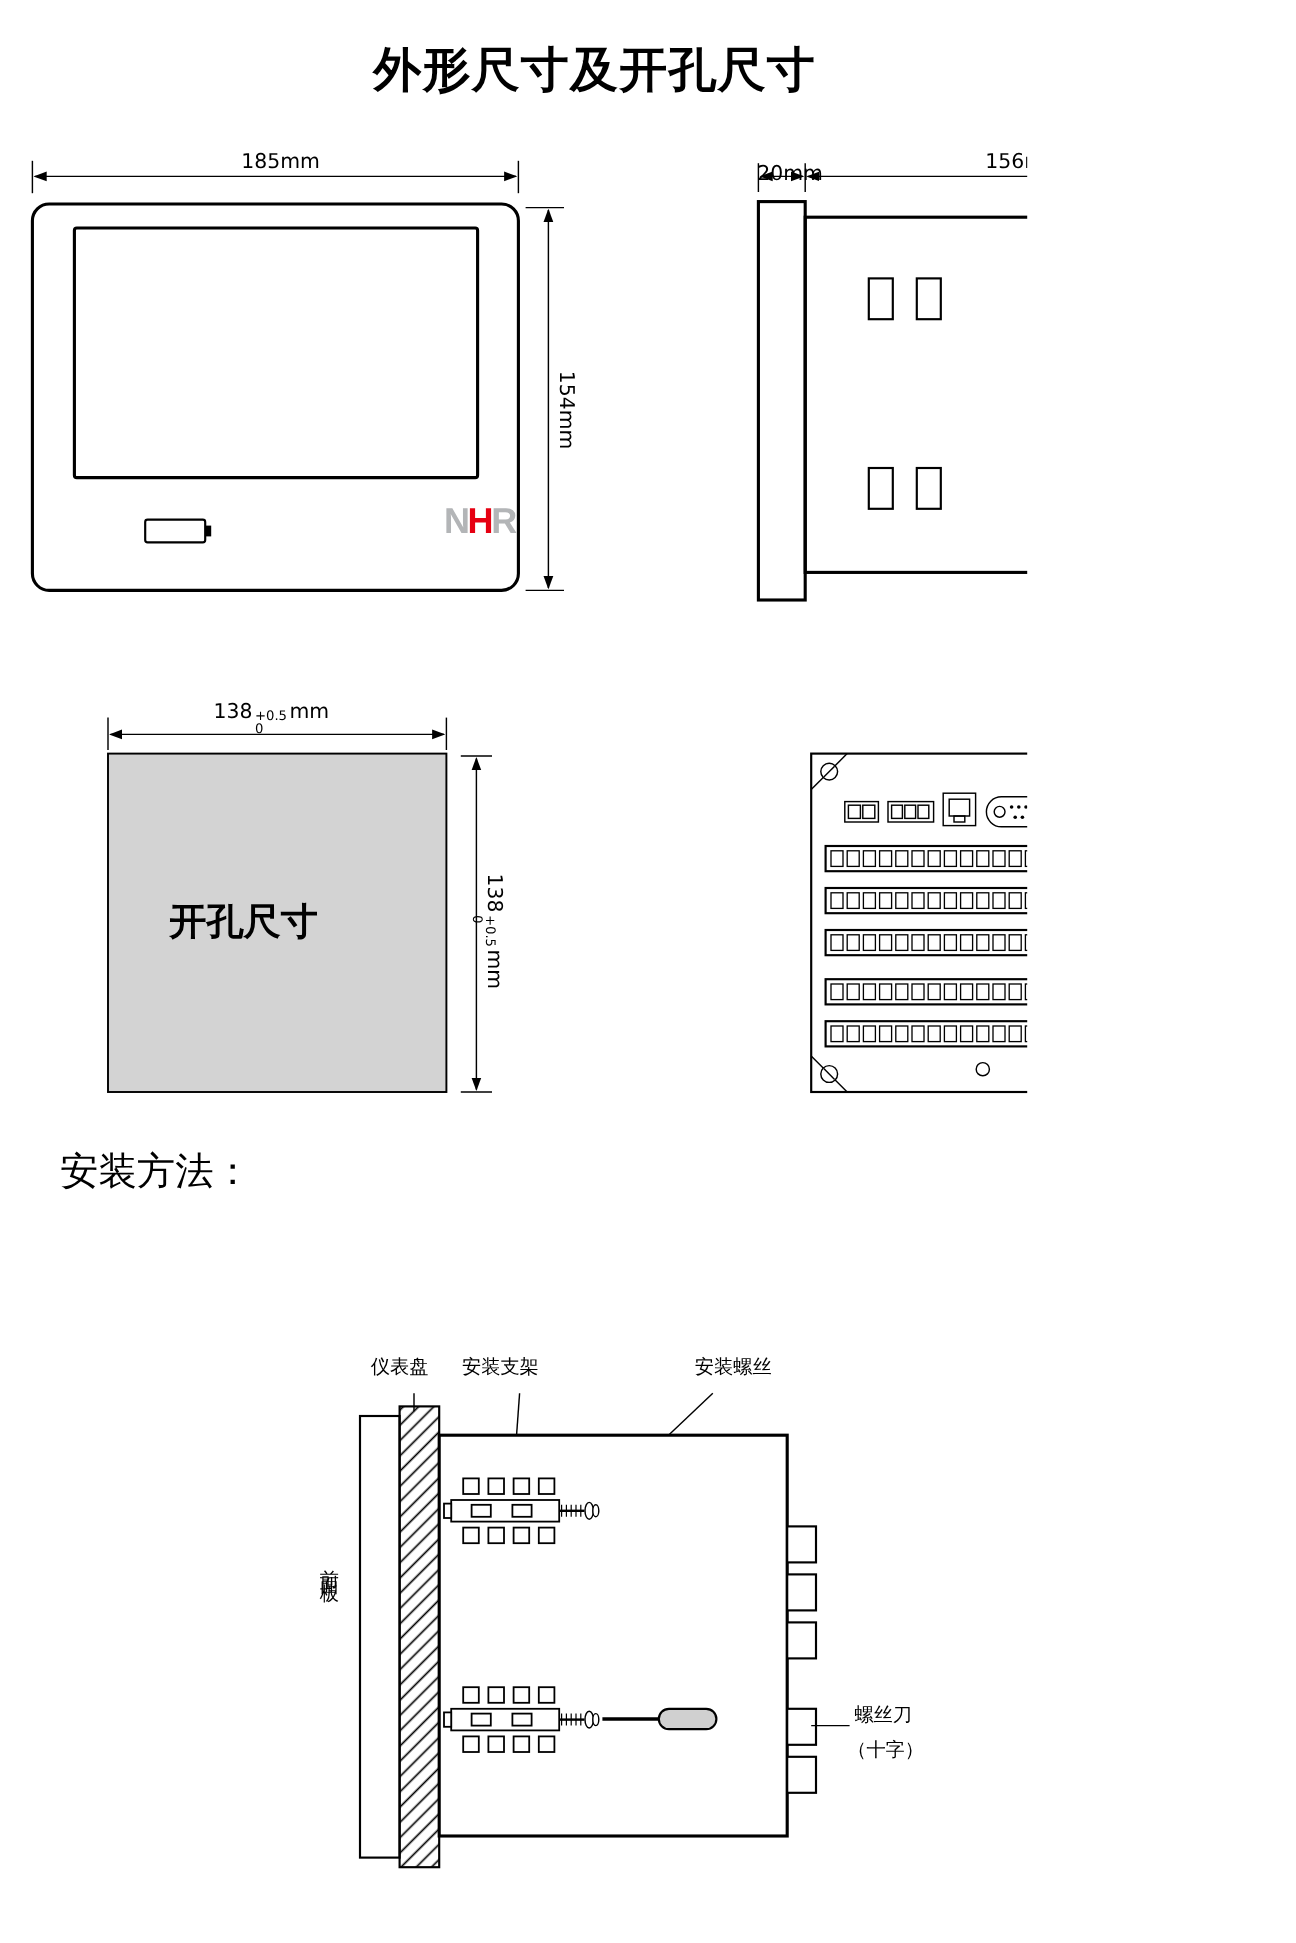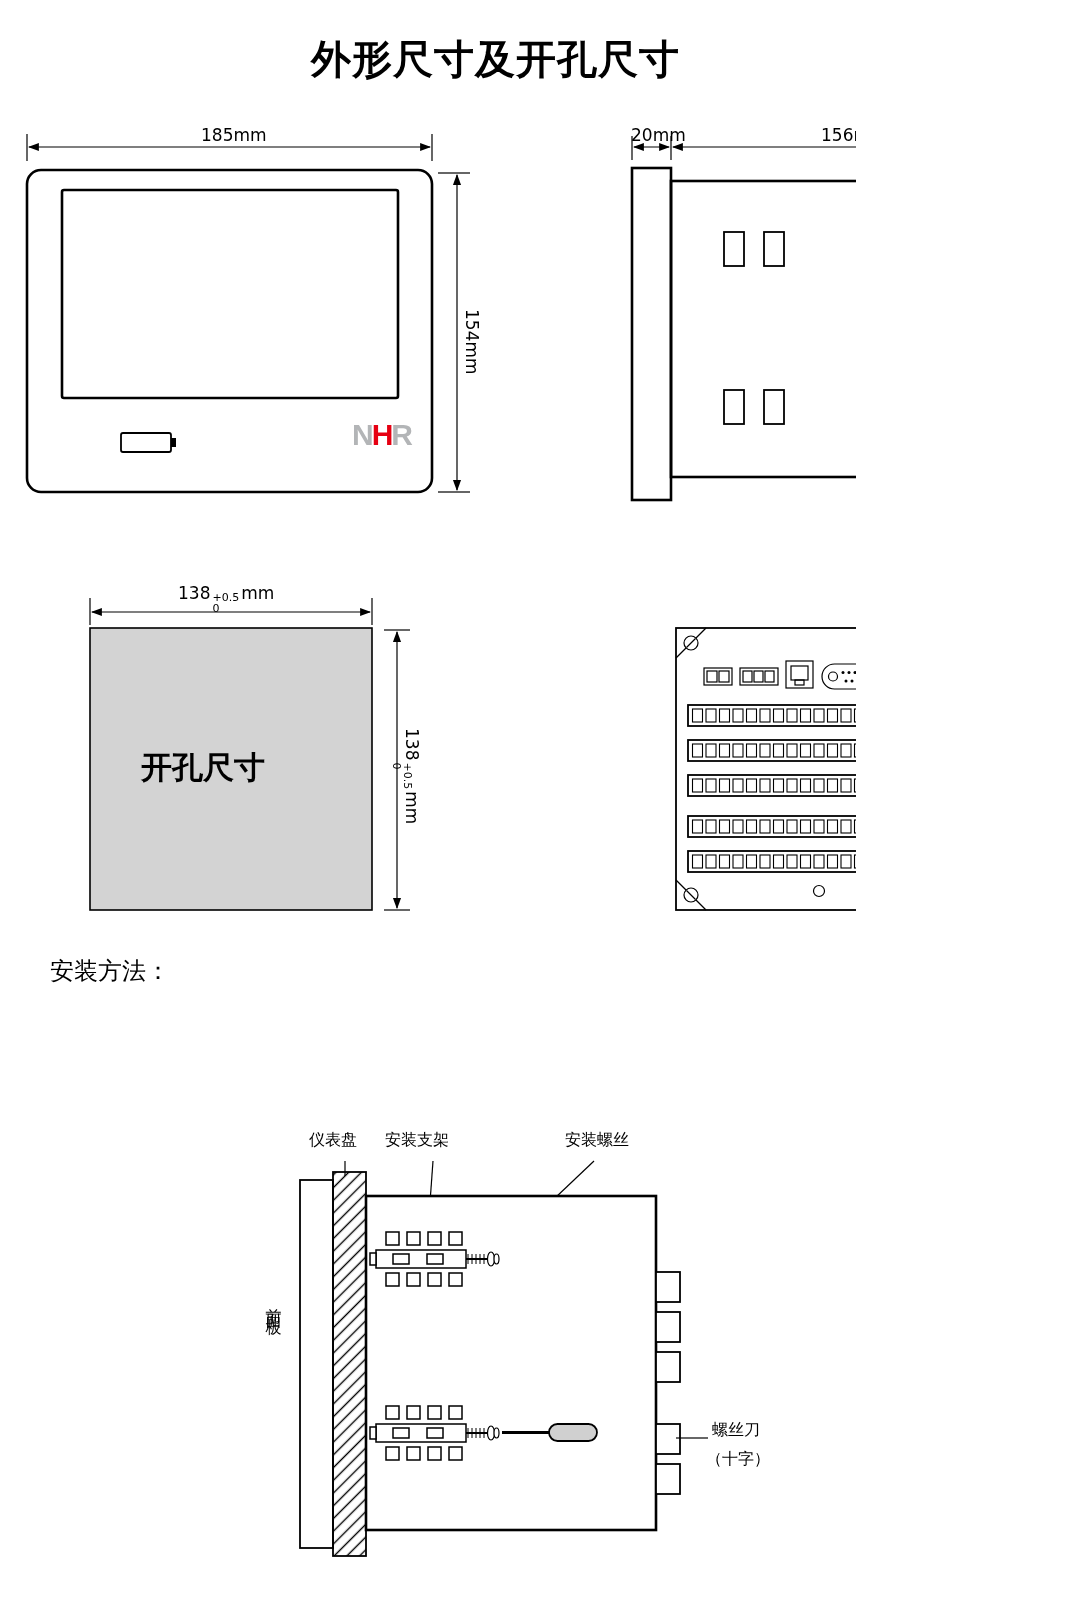--- a/index.html
+++ b/index.html
@@ -10,21 +10,21 @@
   }
   svg.art { position:absolute; left:0; top:0; }
 
   .txt { position:absolute; white-space:nowrap; line-height:1.15; }
   .title { font-size:40px; font-weight:700; letter-spacing:1px; font-family:"Liberation Sans","DejaVu Sans",sans-serif; }
   .dim { font-size:17px; font-family:"DejaVu Sans","Liberation Sans",sans-serif; }
   .rot90 { transform:rotate(90deg); transform-origin:0 0; }
   .tol { display:inline-flex; flex-direction:column; line-height:1; font-size:11px; margin:0 2px; vertical-align:-2px; }
   .serif { font-family:"Liberation Serif","DejaVu Serif",serif; }
   .cutout-label { font-size:31px; font-weight:700; }
-  .body-text { font-size:24px; }
+  .body-text { font-size:32px; }
   .small-label { font-size:16px; }
   .vertical { writing-mode:vertical-rl; text-orientation:upright; letter-spacing:6px; }
   .logo { font-size:30px; font-weight:700; letter-spacing:-2px; }
   .logo .lg { color:#b3b5b7; }
   .logo .lr { color:#e60012; }
 
   
   .s1  { stroke:#000; stroke-width:1.2; fill:none; }
   .s1w { stroke:#000; stroke-width:1.2; fill:#fff; }
   .s2  { stroke:#000; stroke-width:1.8; fill:none; }
@@ -244,38 +244,38 @@
 
       <line x1="676" y1="1438" x2="708" y2="1438" class="s1"></line>
     </g>
   </svg>
 
   <div class="txt title" style="left:311px; top:36px;">外形尺寸及开孔尺寸</div>
 
   <div class="txt dim" style="left:201px; top:126px;">185mm</div>
   <div class="txt dim rot90" style="left:481px; top:309px;">154mm</div>
 
-  <div class="txt logo" style="left:352px; top:418px;"><span class="lg">N</span><span class="lr">H</span><span class="lg">R</span></div>
-
-  <div class="txt dim" style="left:631px; top:126px;">20mm</div>
+  <div class="txt logo" style="left:370px; top:418px;"><span class="lg">N</span><span class="lr">H</span><span class="lg">R</span></div>
+
+  <div class="txt dim" style="left:631px; top:136px;">20mm</div>
   <div class="txt dim" style="left:821px; top:126px;">156mm</div>
 
   <div class="txt dim" style="left:178px; top:584px;"><span>138</span><span class="tol">
         <span>+0.5</span>
         <span>0</span>
       </span><span>mm</span></div>
 
   <div class="txt dim rot90" style="left:421px; top:728px;"><span>138</span><span class="tol">
         <span>+0.5</span>
         <span>0</span>
       </span><span>mm</span></div>
 
   <div class="txt serif cutout-label" style="left:141px; top:750px;">开孔尺寸</div>
 
   <div class="txt serif body-text" style="left:50px; top:958px;">安装方法：</div>
 
   <div class="txt serif small-label" style="left:309px; top:1131px;">仪表盘</div>
   <div class="txt serif small-label" style="left:385px; top:1131px;">安装支架</div>
-  <div class="txt serif small-label" style="left:565px; top:1131px;">安装螺丝</div>
+  <div class="txt serif small-label" style="left:579px; top:1131px;">安装螺丝</div>
   <div class="txt serif small-label vertical" style="left:264px; top:1295px;">前面板</div>
   <div class="txt serif small-label" style="left:712px; top:1421px;">螺丝刀</div>
   <div class="txt serif small-label" style="left:706px; top:1450px;">（十字）</div>
 </div>
 
 </body></html>

